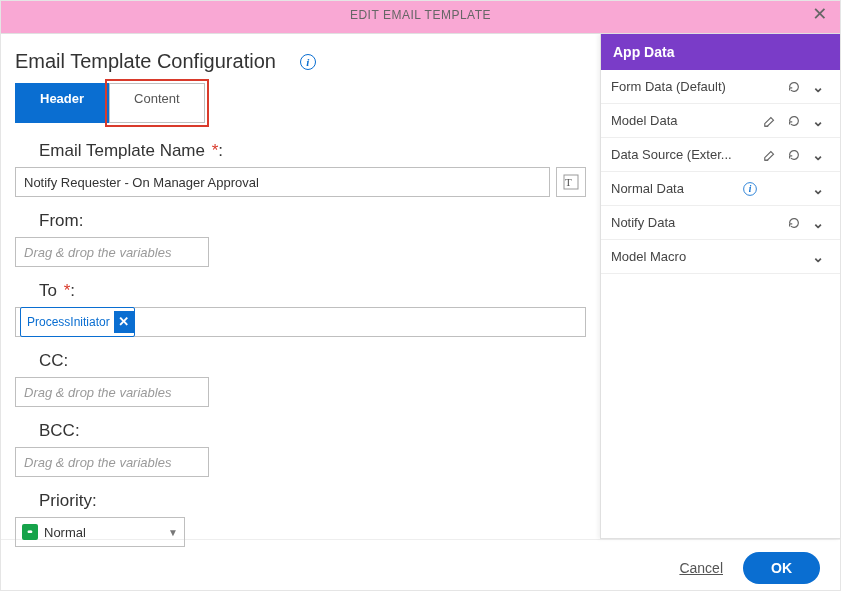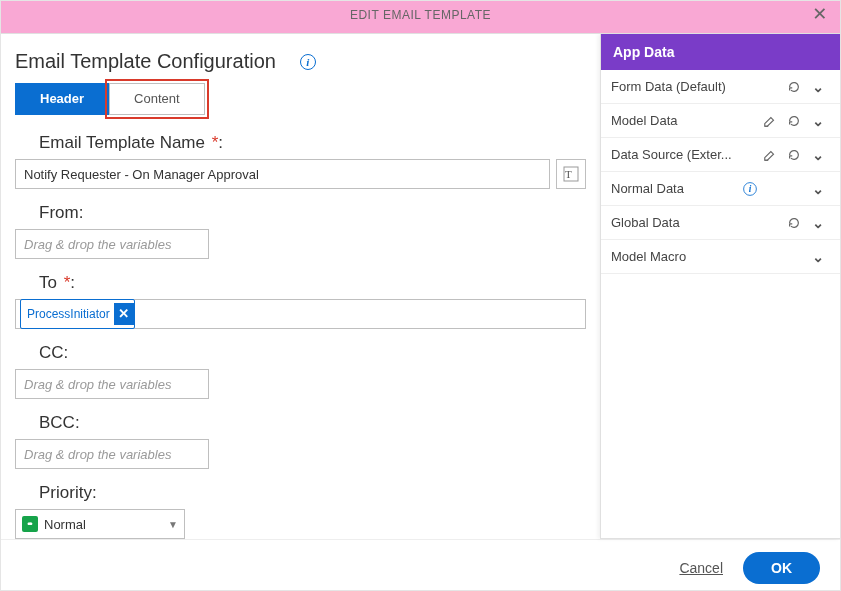--- a/index.html
+++ b/index.html
@@ -10,21 +10,21 @@
   .body { display:flex; height:calc(100% - 28px - 56px); }
   .main { flex:1 1 auto; min-width:0; }
   .sidepanel { width:240px; border-left:1px solid #e0e0e0; border-bottom:1px solid #e0e0e0; box-shadow:-2px 0 4px rgba(0,0,0,0.06); background:#fff; }
   .footer { height:56px; border-top:1px solid #eee; display:flex; align-items:center; justify-content:flex-end; gap:20px; padding:0 20px; }
   .btn-cancel { color:#555; cursor:pointer; font-size:14px;text-decoration:underline; }
   .btn-ok { background:#0a6ed1; color:#fff; border:none; border-radius:20px; padding:8px 28px; font-size:14px; cursor:pointer; font-weight:600; }
   .section-heading { display:flex; align-items:center; gap:24px; padding:16px 14px 10px 14px; }
   .section-heading h1 { font-size:20px; font-weight:400; color:#333; }
   .info-icon { width:16px; height:16px; border:1.5px solid #0a6ed1; border-radius:50%; color:#0a6ed1; display:inline-flex; align-items:center; justify-content:center; font-size:11px; font-weight:700; font-family:serif; font-style:italic; }
   .tabs { display:flex; padding:0 14px 10px 14px; }
-  .tab { height:32px; line-height:30px; padding:0 24px; font-size:13px; border:1px solid #bfbfbf; background:#fff; color:#555; cursor:pointer; text-align:center; min-width:90px; }
+  .tab { height:40px; line-height:30px; padding:0 24px; font-size:13px; border:1px solid #bfbfbf; background:#fff; color:#555; cursor:pointer; text-align:center; min-width:90px; }
   .tab.active { background:#0a6ed1; color:#fff; border-color:#0a6ed1; font-weight:600; }
   .tab.highlight { outline:2px solid #d93a2b; outline-offset:2px; }
   .form { padding:0 14px; }
   .field { margin:8px 0 14px 0; }
   .field-label { font-size:17px; color:#333; margin-bottom:6px; display:flex; align-items:center;margin-left:24px; }
   .req { color:#d93a2b; margin-left:2px; }
   .row-inline { display:flex; align-items:stretch; gap:6px; }
   .input, .token-input { flex:1; height:30px; border:1px solid #bfbfbf; padding:4px 8px; font-size:13px; color:#333; background:#fff; }
   .input::placeholder { color:#9a9a9a; font-style:italic; }
   .token-input { display:flex; align-items:center; gap:4px; padding:3px 4px; }
@@ -171,21 +171,21 @@
             </span>
             <span class="chev">⌄</span>
           </div>
           <div class="acc-item">
             <span class="lbl">Normal Data</span>
             <span class="info-icon" style="transform: scale(0.85);">i</span>
             <span style="flex: 0 0 48px;"></span>
             <span class="chev">⌄</span>
           </div>
           <div class="acc-item">
-            <span class="lbl">Global Data</span>
+            <span class="lbl">Notify Data</span>
             <span class="icon-btn">
               <svg width="14" height="14" viewBox="0 0 16 16">
                 <path d="M3 8a5 5 0 1 1 1.5 3.5" fill="none" stroke="#666" stroke-width="1.4"></path>
                 <path d="M3 12v-3h3" fill="none" stroke="#666" stroke-width="1.4"></path>
               </svg>
             </span>
             <span class="chev">⌄</span>
           </div>
           <div class="acc-item">
             <span class="lbl">Model Macro</span>

